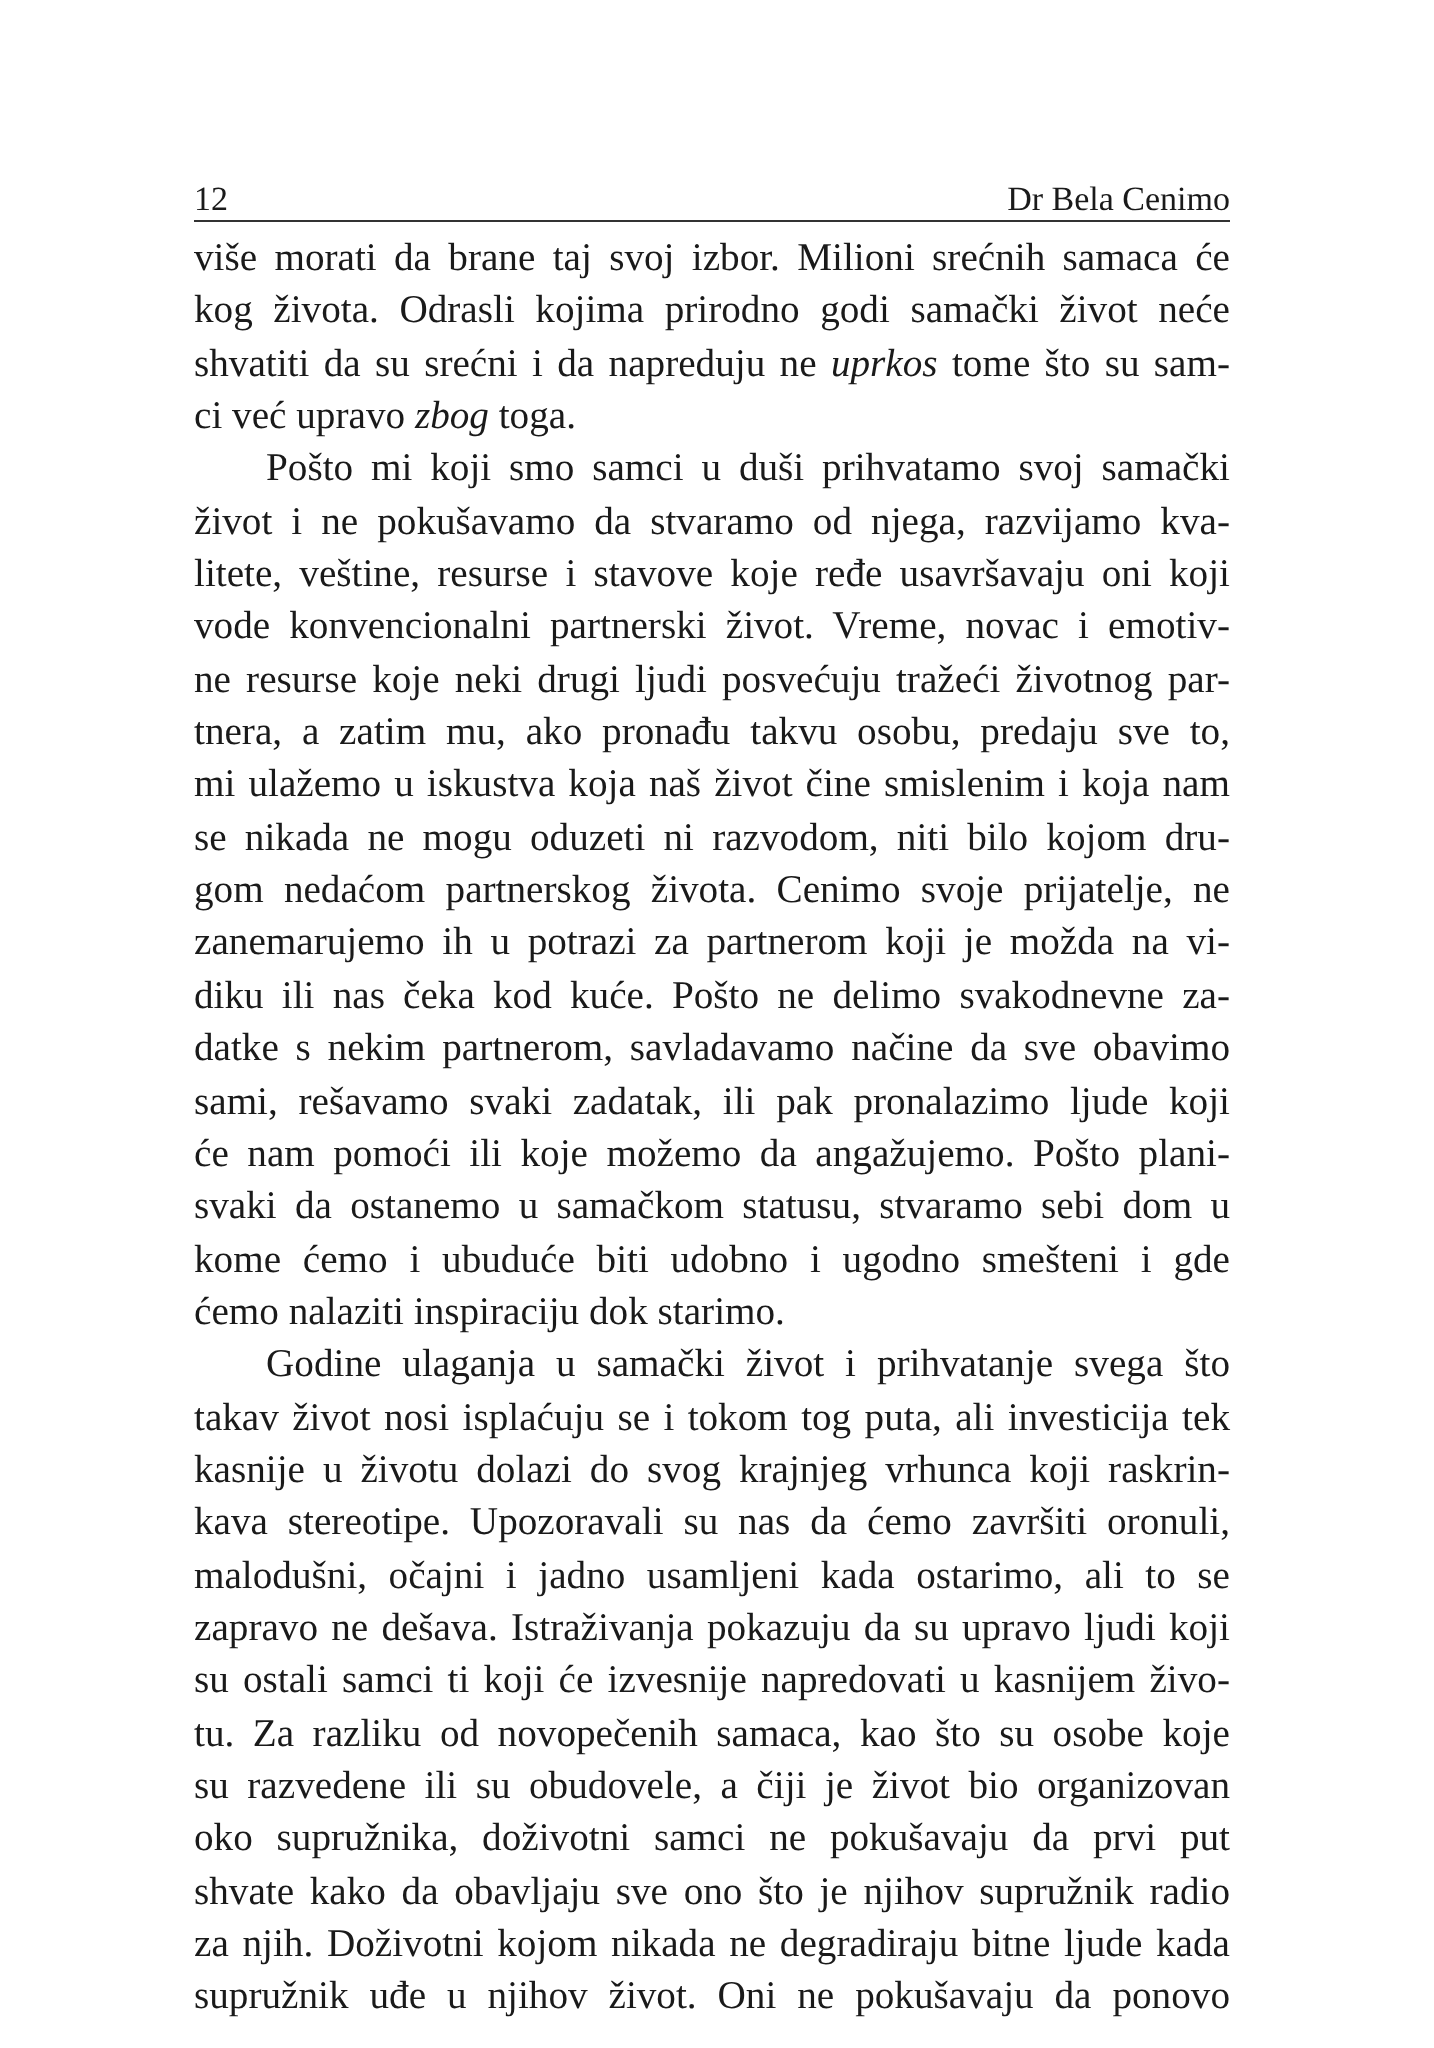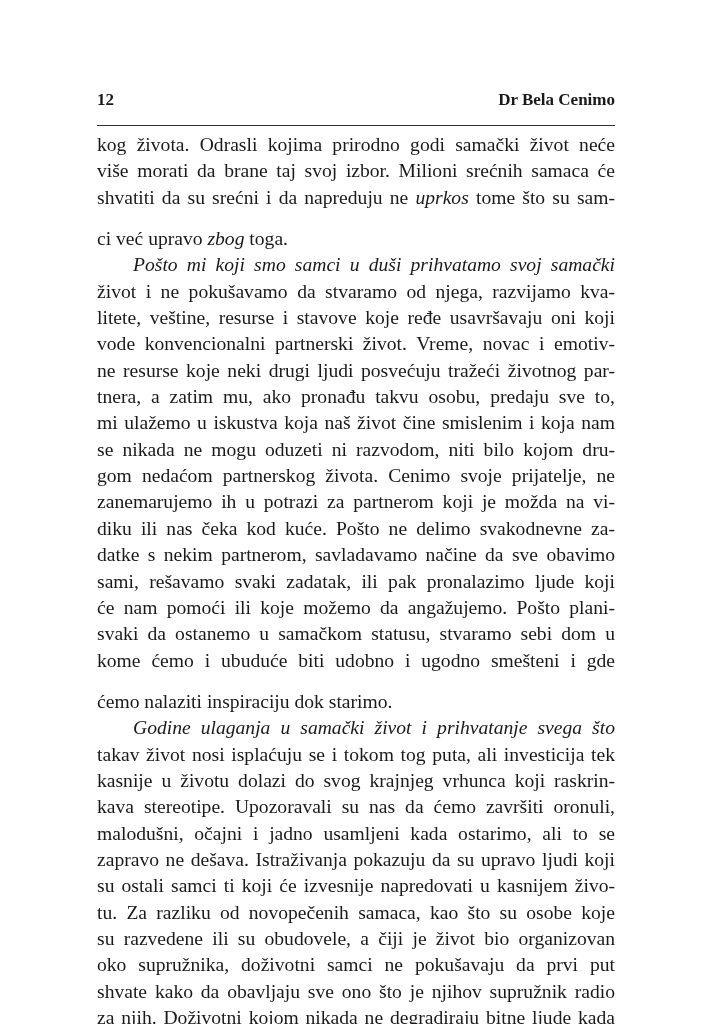--- a/index.html
+++ b/index.html
@@ -6,45 +6,44 @@
   body { width: 717px; height: 1024px; position: relative; overflow: hidden; }
   .page {
     position: absolute; left: 97px; top: 89px; width: 518px;
     font-family: "Liberation Serif", "DejaVu Serif", serif;
     color: #1a1a1a;
   }
   .running-head {
     display: flex; justify-content: space-between; align-items: flex-end;
     font-size: 17px; line-height: 20px; height: 21px;
     border-bottom: 1px solid #333;
-    padding-bottom: 15px;
-    font-weight: bold;
+    padding-bottom: 0;
   }
   .body-text {
     margin-top: 6px;
     font-size: 19.6px; line-height: 26.35px;
     text-align: justify;
   }
   .line { display: block; text-align: justify; text-align-last: justify; white-space: nowrap; height: 26.35px; overflow: visible; }
-  .line.last { text-align-last: left; margin-top: 15px; }
-  .line.indent { text-indent: 36px; font-style: italic; }
+  .line.last { text-align-last: left; }
+  .line.indent { text-indent: 36px; }
   .line span.i { font-style: italic; }
 </style>
 </head>
 <body>
 
 <div class="page">
   <div class="running-head">
     <span>12</span>
     <span>Dr Bela Cenimo</span>
   </div>
   <div class="body-text" id="body-text">
       <div>
+        <span class="line"><span>više morati da brane taj svoj izbor. Milioni srećnih samaca će</span></span>
         <span class="line"><span>kog života. Odrasli kojima prirodno godi samački život neće</span></span>
-        <span class="line"><span>više morati da brane taj svoj izbor. Milioni srećnih samaca će</span></span>
         <span class="line"><span>shvatiti da su srećni i da napreduju ne </span><span class="i">uprkos</span><span> tome što su sam-</span></span>
         <span class="line last"><span>ci već upravo </span><span class="i">zbog</span><span> toga.</span></span>
       </div>
       <div>
         <span class="line indent"><span>Pošto mi koji smo samci u duši prihvatamo svoj samački</span></span>
         <span class="line"><span>život i ne pokušavamo da stvaramo od njega, razvijamo kva-</span></span>
         <span class="line"><span>litete, veštine, resurse i stavove koje ređe usavršavaju oni koji</span></span>
         <span class="line"><span>vode konvencionalni partnerski život. Vreme, novac i emotiv-</span></span>
         <span class="line"><span>ne resurse koje neki drugi ljudi posvećuju tražeći životnog par-</span></span>
         <span class="line"><span>tnera, a zatim mu, ako pronađu takvu osobu, predaju sve to,</span></span>

